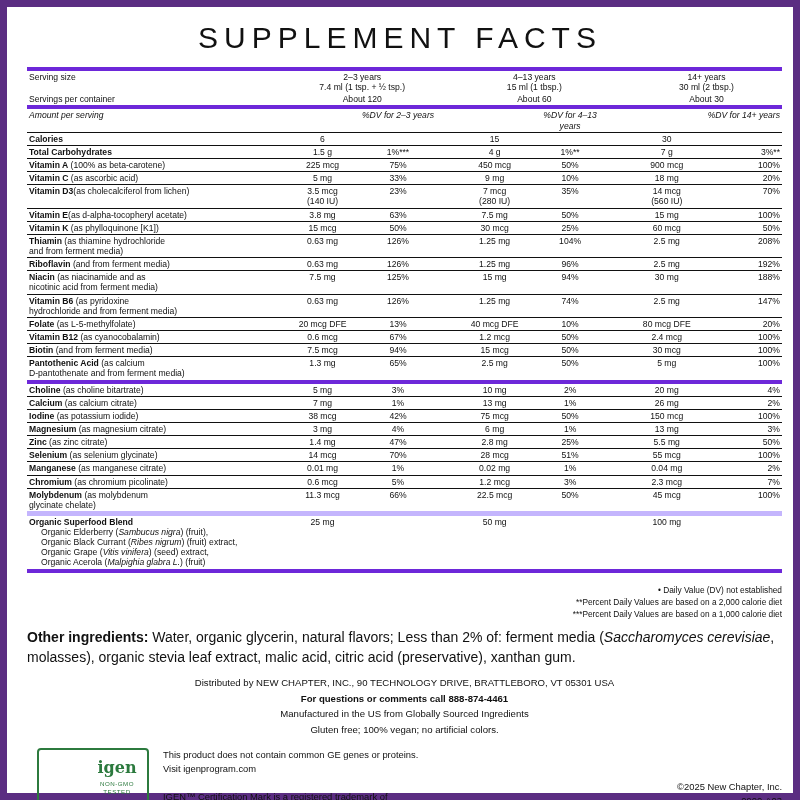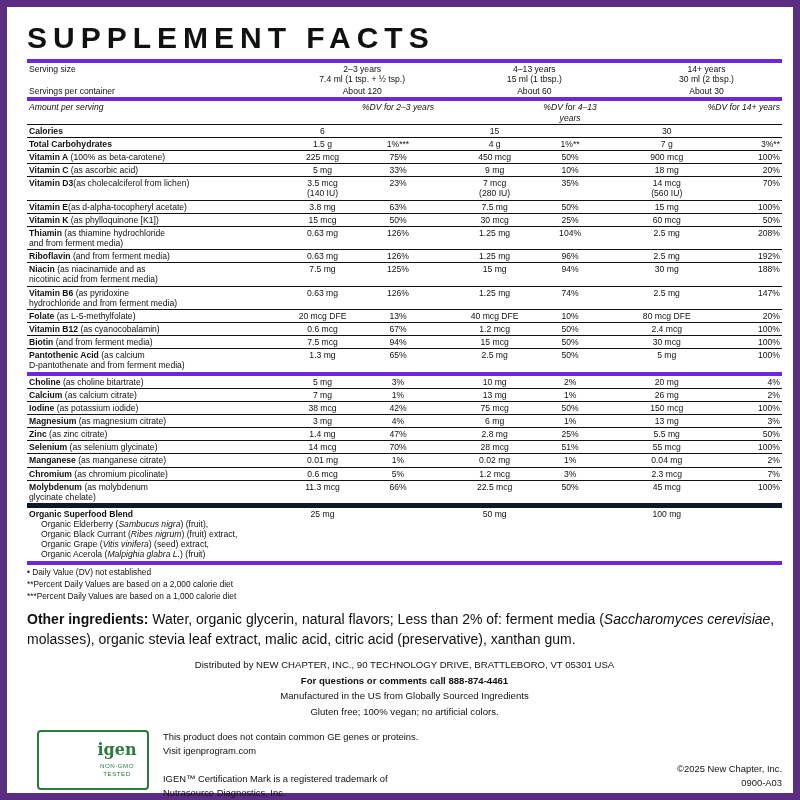--- a/index.html
+++ b/index.html
@@ -19,54 +19,55 @@
     border-top:7px solid #5b2d82;
     border-bottom:7px solid #5b2d82;
   }
   .inner{
     position:absolute;
     left:0;top:0;right:0;bottom:0;
     padding:8px 20px 6px 20px;
     box-sizing:border-box;
   }
   .title{
+    text-align:center;
     font-size:30px;
     letter-spacing:6px;
-    font-weight:bold;
-    margin:6px 0 4px 0;
+    font-weight:normal;
+    margin:6px 0 12px 0;
     color:#111;
   }
   table.sf{
     width:755px;
     margin:0 auto;
     border-collapse:collapse;
     font-size:8.6px;
     line-height:1.18;
   }
   table.sf td{
     padding:1px 2px;
     vertical-align:top;
   }
   .tl-thin{border-top:1px solid #111;}
   .tl-med{border-top:4px solid #6d28d9;}
-  .tl-thick{border-top:5px solid #0f172a;}
+  .tl-thick{border-top:5px solid #c4b5fd;}
   .c{text-align:center;}
   .r{text-align:right;}
   .b{font-weight:bold;}
   .nm{width:265px;}
   .amt{width:70px;}
   .dv{width:78px;}
   .sp{width:18px;}
   .hdrrow td{padding-top:2px;padding-bottom:2px;font-style:italic;}
   .serv td{font-size:8.6px;}
   .blend td{padding-top:3px;}
   .blend .ind{padding-left:12px;}
   .footnotes{
-    width:755px;margin:1px auto 0 auto;
-    font-size:8.3px;line-height:1.45;
+    width:755px;margin:11px auto 0 auto;
+    font-size:8.3px;line-height:1.45;text-align:right;
   }
   .other{
     width:755px;margin:8px auto 0 auto;
     font-size:14px;line-height:1.42;
   }
   .center-block{
     width:755px;margin:8px auto 0 auto;
     text-align:center;font-size:9.6px;line-height:1.62;
   }
   .igen-wrap{

